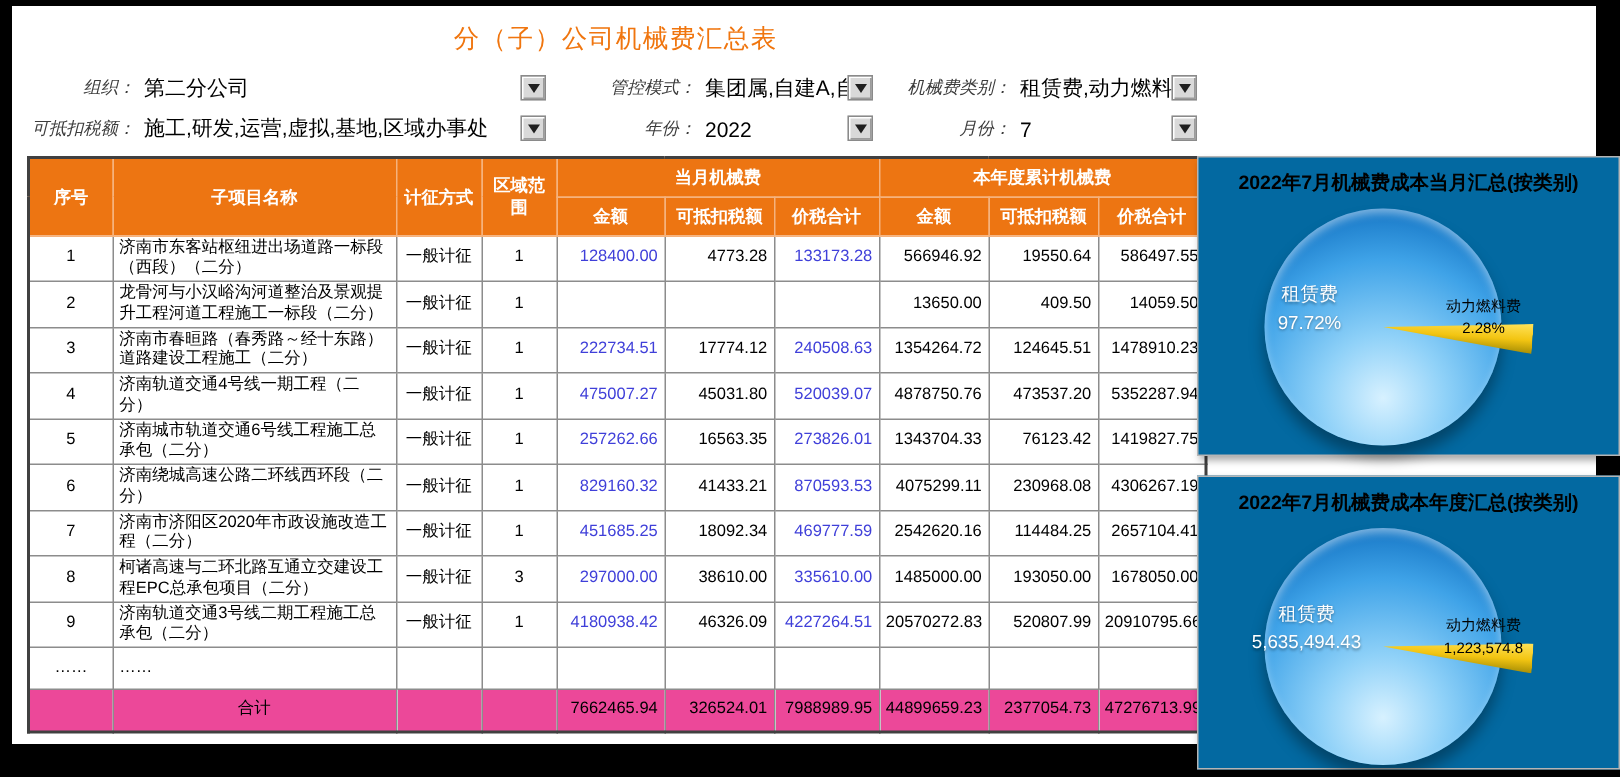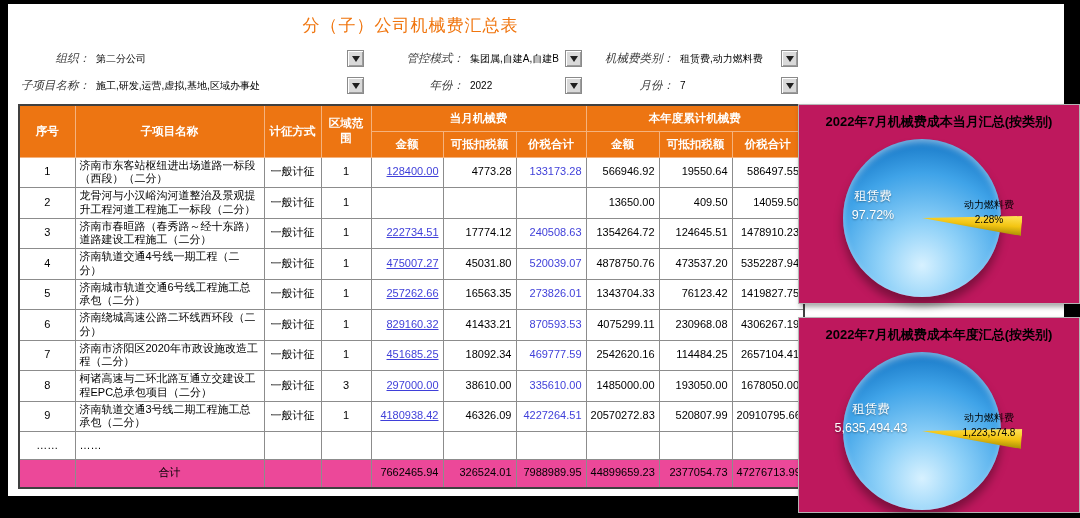--- a/index.html
+++ b/index.html
@@ -13,45 +13,45 @@
                   color:#f0750e; padding:4px 0 6px 0; letter-spacing:1px; }
 
   
   .filters { width:790px; margin-top:2px; }
   .f-row { display:grid; grid-template-columns:352px 218px 216px; align-items:center;
            height:27px; }
   .f-cell { display:flex; align-items:center; height:20px; }
   .flabel { font-style:italic; font-size:11.5px; color:#3c3c3c; text-align:right;
             flex:0 0 auto; padding-right:6px; }
   .f1 .flabel { width:78px; } .f2 .flabel { width:100px; } .f3 .flabel { width:92px; }
-  .fvalue { font-size:10px; color:#000; flex:1 1 auto; white-space:nowrap; overflow:hidden; }
+  .fvalue { font-size:14px; color:#000; flex:1 1 auto; white-space:nowrap; overflow:hidden; }
   .fdrop { flex:0 0 auto; width:17px; height:17px; margin-right:6px;
            background:#d9d9d9; border:1px solid #8a8a8a;
            box-shadow: inset 1px 1px 0 #fff, inset -1px -1px 0 #9c9c9c;
            display:flex; align-items:center; justify-content:center; cursor:pointer; }
   .tri { width:0; height:0; border-left:4px solid transparent; border-right:4px solid transparent;
          border-top:6px solid #1f1f1f; }
 
   
   .tbl-wrap { margin-top:5px; width:787px; }
   table { border-collapse:collapse; table-layout:fixed; width:785px;
           border:2px solid #404040; }
   th { background:#ed7512; color:#fff; font-size:11.5px; font-weight:bold;
        border:1px solid #f5b27d; padding:2px; height:26px; }
   td { border:1px solid #8c8c8c; font-size:11px; color:#000; padding:1px 4px;
        height:30px; line-height:1.25; overflow:hidden; }
   td.c { text-align:center; } td.l { text-align:left; } td.r { text-align:right; }
   td.blue { color:#3f3fd9; }
-  a.alink { color:#3f3fd9; text-decoration:underline; cursor:pointer;text-align:center; }
+  a.alink { color:#3f3fd9; cursor:pointer;text-align:center; }
   tr.dots td { height:28px; }
   tr.total td { background:#ec4899; font-weight:normal; height:28px; }
 
   
   .charts { position:absolute; left:790px; top:100px; width:266px; }
-  .card { width:282px; background:#be185d; border:1px solid #b5b5b5;
+  .card { width:282px; background:#0369a1; border:1px solid #b5b5b5;
           box-shadow:2px 3px 5px rgba(0,0,0,.35); margin-bottom:13px; position:relative; }
   .card1 { height:200px; } .card2 { height:196px; }
   .chart-title { text-align:center; font-size:13px; font-weight:bold; color:#000;
                  padding-top:8px; }
   .pie-area { position:relative; width:100%; height:168px; }
   .pie { position:absolute; left:44px; top:8px; width:158px; height:158px; border-radius:50%;
          background:radial-gradient(circle at 50% 80%, #d7f1ff 0%, #8fd1f8 28%, #3fa3e8 62%, #1272c2 88%, #0a5da8 100%);
          box-shadow:0 8px 10px rgba(0,0,0,.35), inset 0 3px 6px rgba(255,255,255,.45); }
   .wedge { position:absolute; left:123px; top:78px; width:100px; height:20px;
            background:linear-gradient(#ffe35a, #f3c512 55%, #a98f05);
@@ -89,21 +89,21 @@
       <div class="f-cell f3">
         <span class="flabel">机械费类别：</span>
         <span class="fvalue">租赁费,动力燃料费</span>
         <span class="fdrop">
             <span class="tri"></span>
           </span>
       </div>
     </div>
     <div class="f-row">
       <div class="f-cell f1">
-        <span class="flabel">子项目名称：</span>
+        <span class="flabel">可抵扣税额：</span>
         <span class="fvalue">施工,研发,运营,虚拟,基地,区域办事处</span>
         <span class="fdrop">
             <span class="tri"></span>
           </span>
       </div>
       <div class="f-cell f2">
         <span class="flabel">年份：</span>
         <span class="fvalue">2022</span>
         <span class="fdrop">
             <span class="tri"></span>

